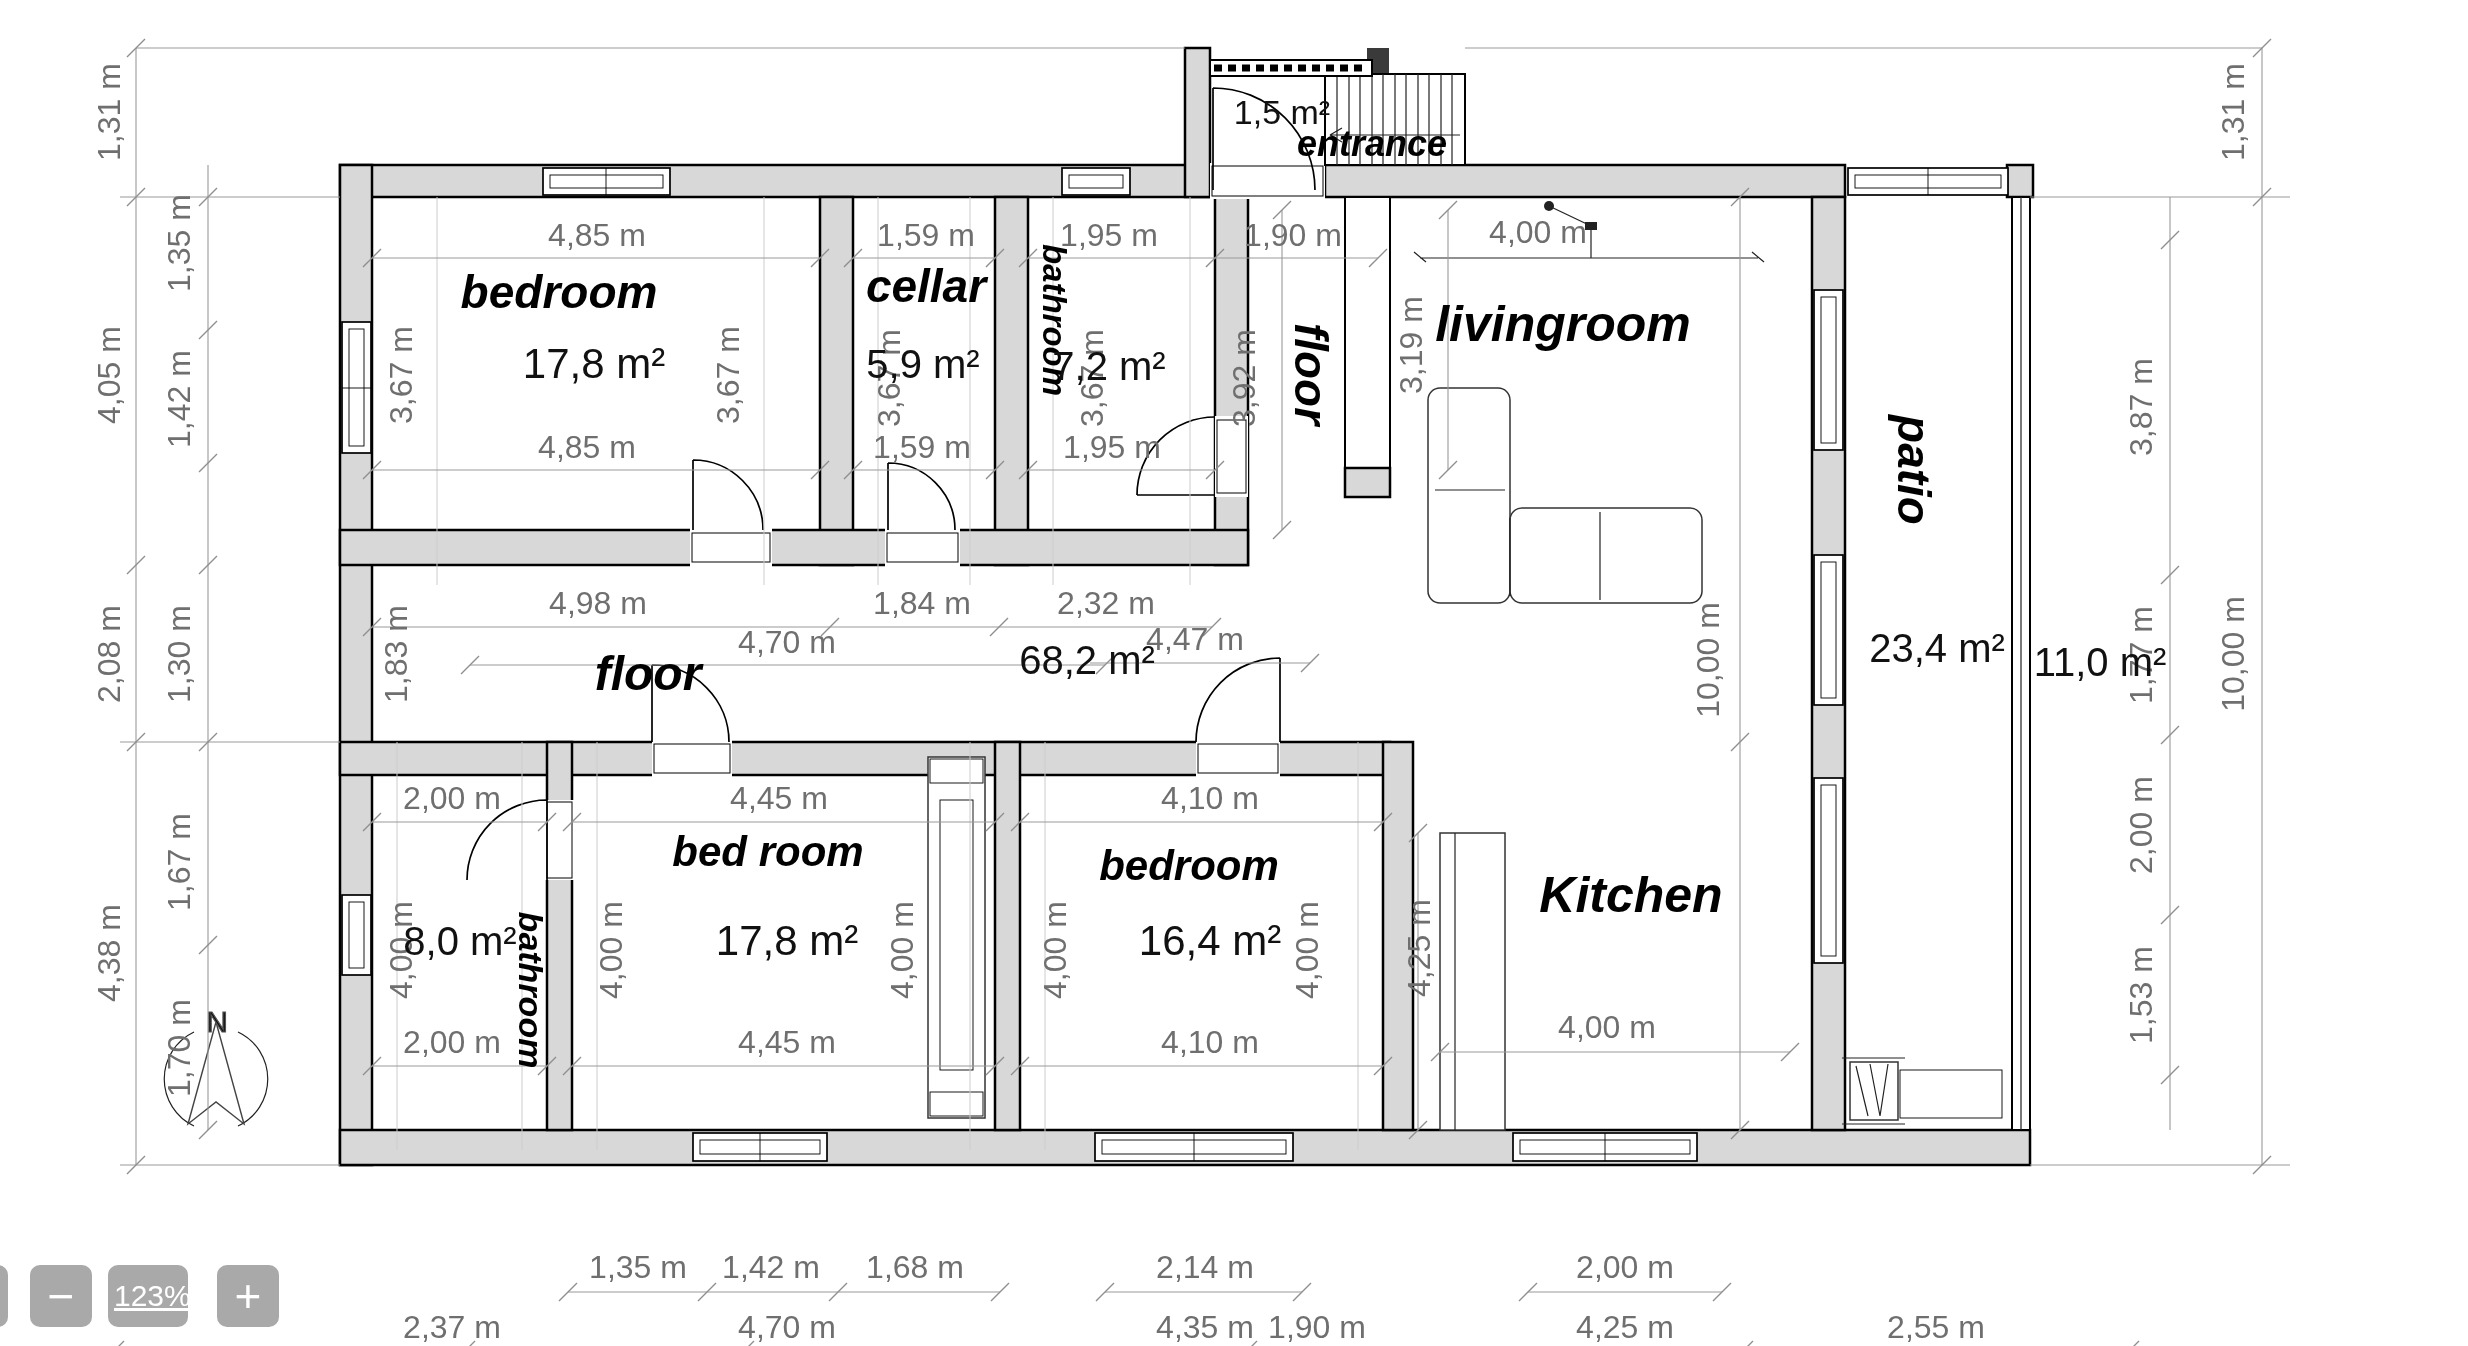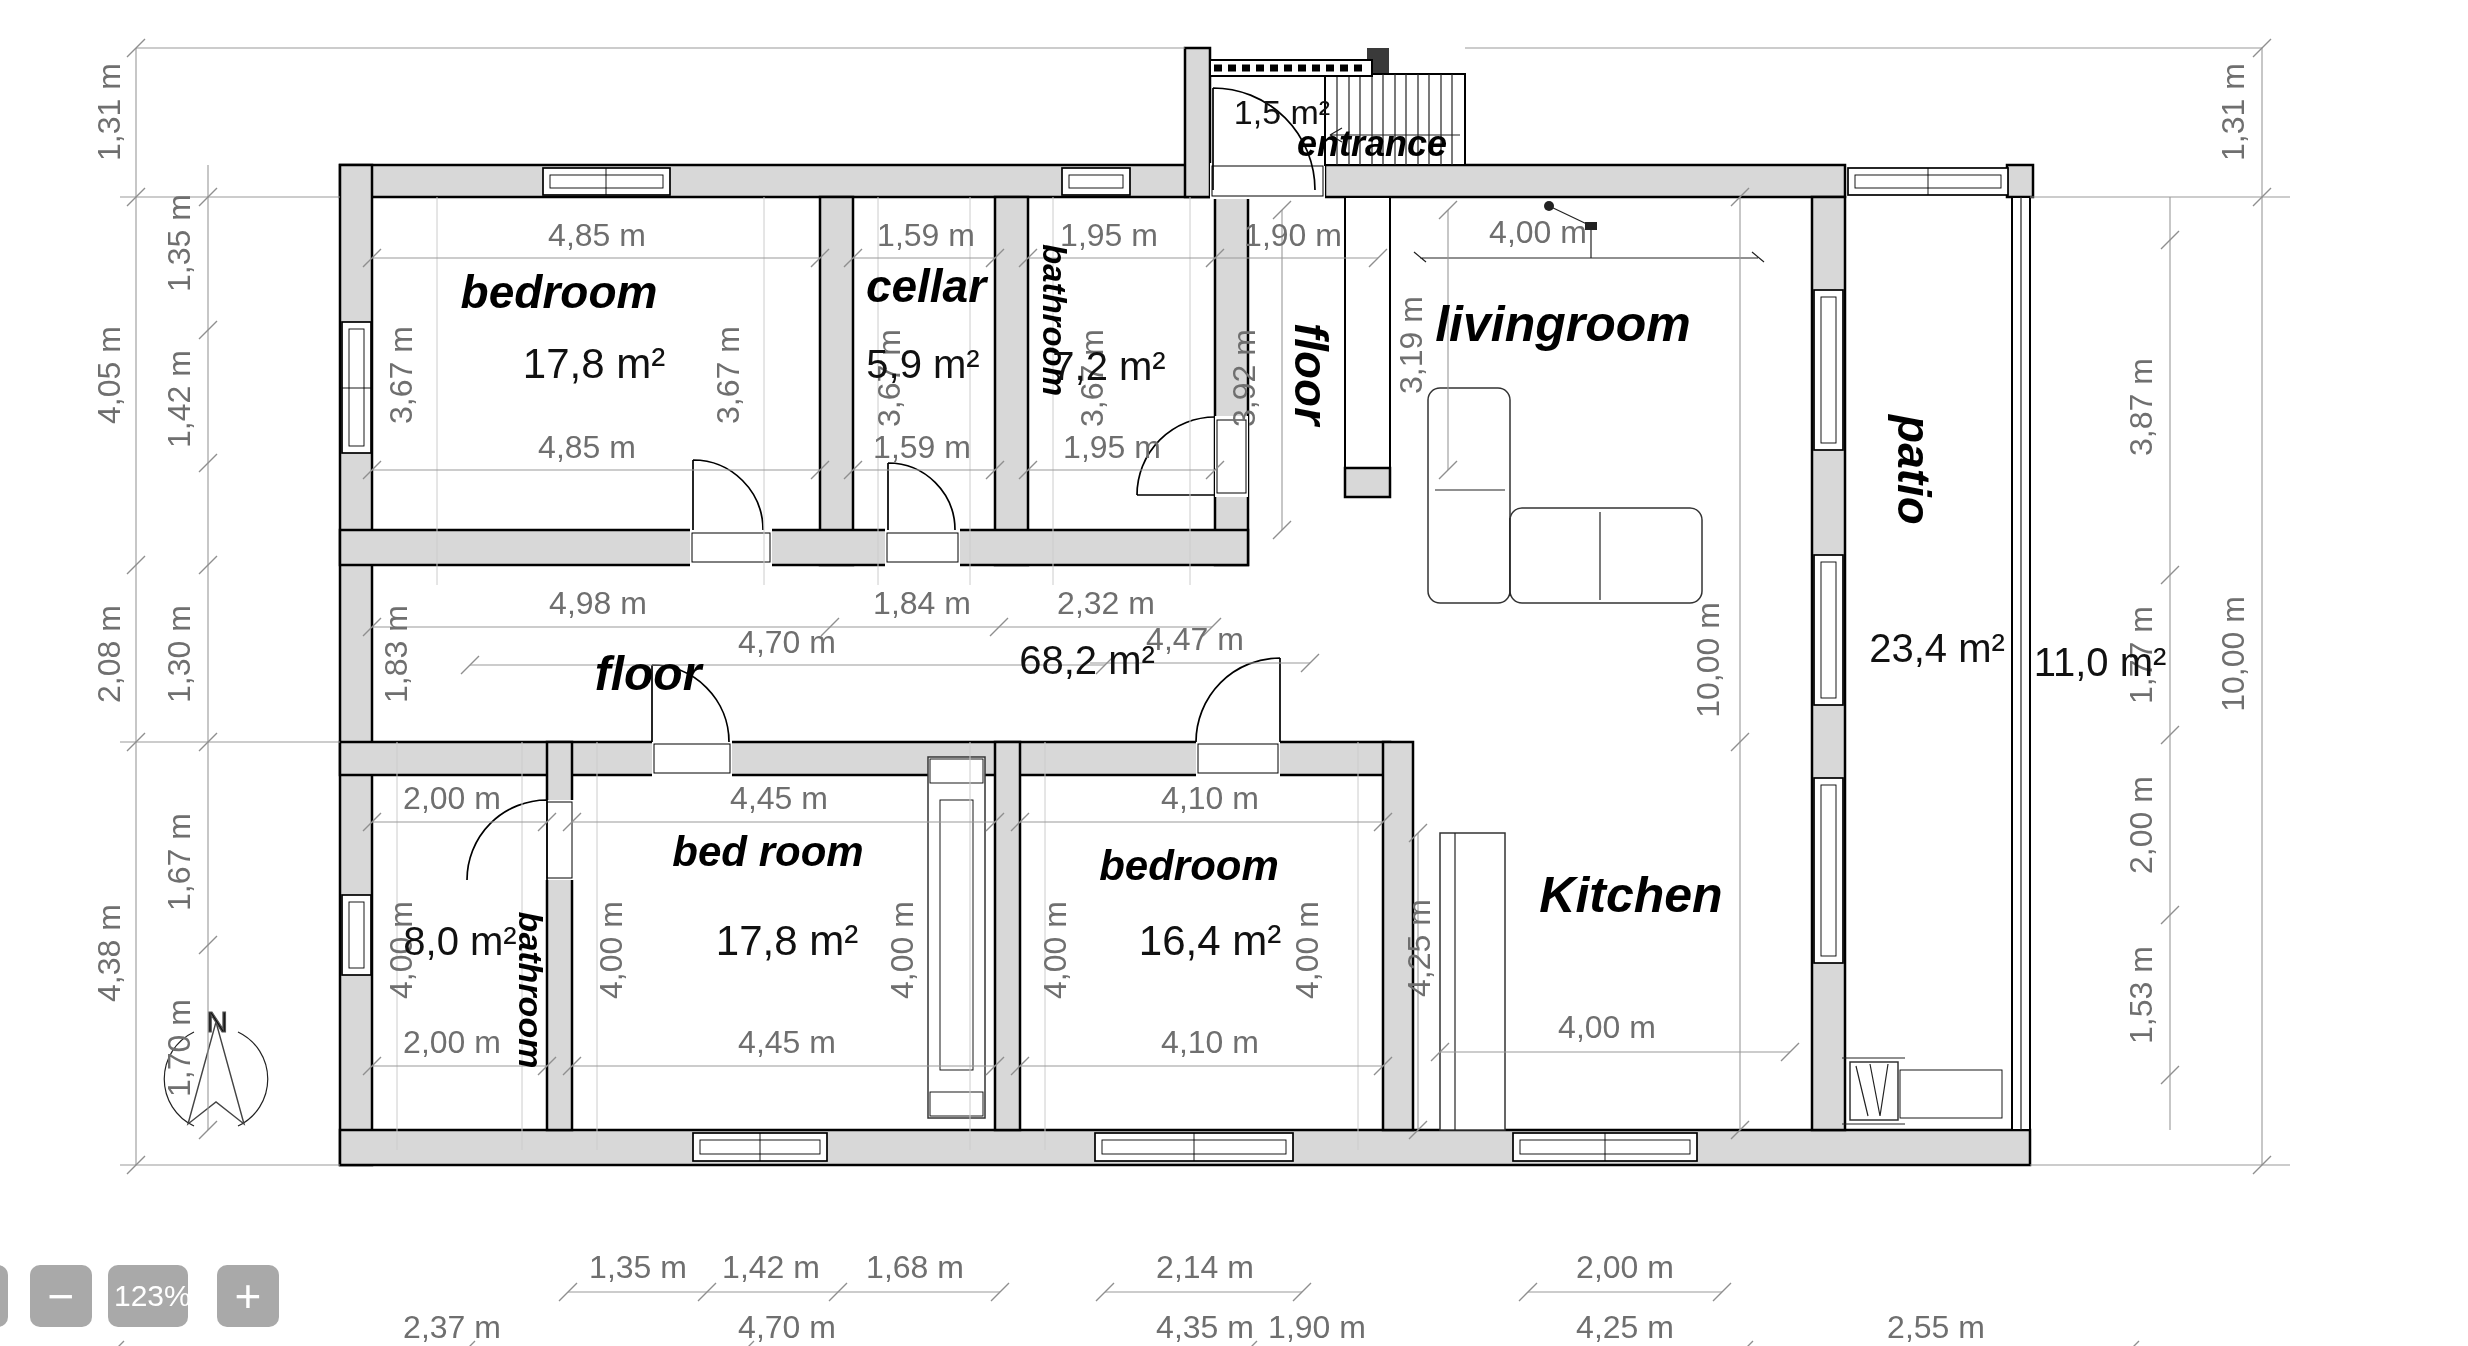--- a/index.html
+++ b/index.html
@@ -18,21 +18,21 @@
   .dim{fill:none;stroke:#9a9a9a;stroke-width:1.1;}
   .tk{fill:none;stroke:#8f8f8f;stroke-width:1.4;}
   .hl{fill:none;stroke:#ccc;stroke-width:1;}
   .dt{fill:#6f6f6f;font-size:32px;}
   .at{fill:#111;font-size:40px;}
   .rl{fill:#000;font-weight:700;font-style:italic;font-size:46px;}
   .ztool button{position:absolute;background:#a9a9a9;border:none;border-radius:10px;
     color:#fff;height:62px;cursor:pointer;font-family:"Liberation Sans",sans-serif;}
   #zcut{left:-54px;top:1265px;width:62px;}
   #zout{left:30px;top:1265px;width:62px;font-size:46px;line-height:56px;}
-  #zlvl{left:108px;top:1265px;width:80px;font-size:30px;}
+  #zlvl{left:108px;top:1265px;width:80px;font-size:30px;text-decoration:underline;}
   #zin{left:217px;top:1265px;width:62px;font-size:46px;line-height:56px;}
 </style>
 </head>
 <body>
 
 <div class="canvas">
 <svg width="2468" height="1346" viewBox="0 0 2468 1346">
 
   <g>
     <rect class="wall" x="340" y="165" width="870" height="32"></rect>

